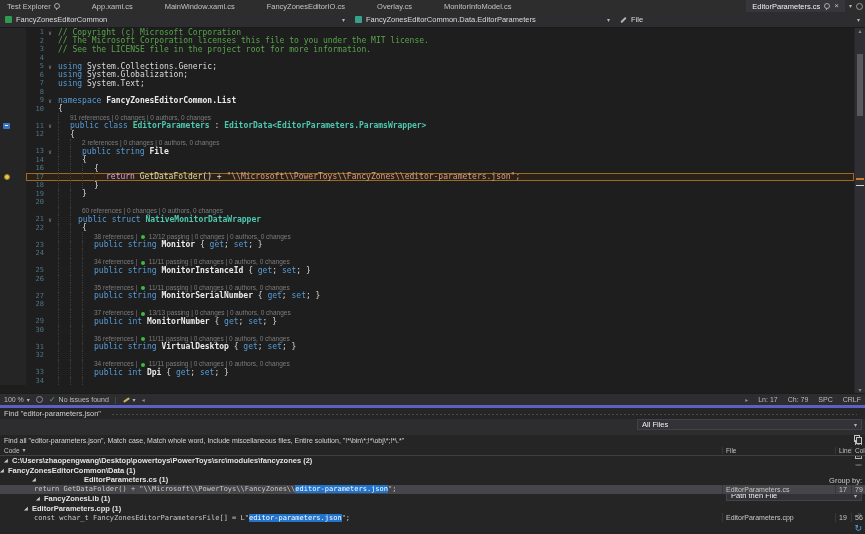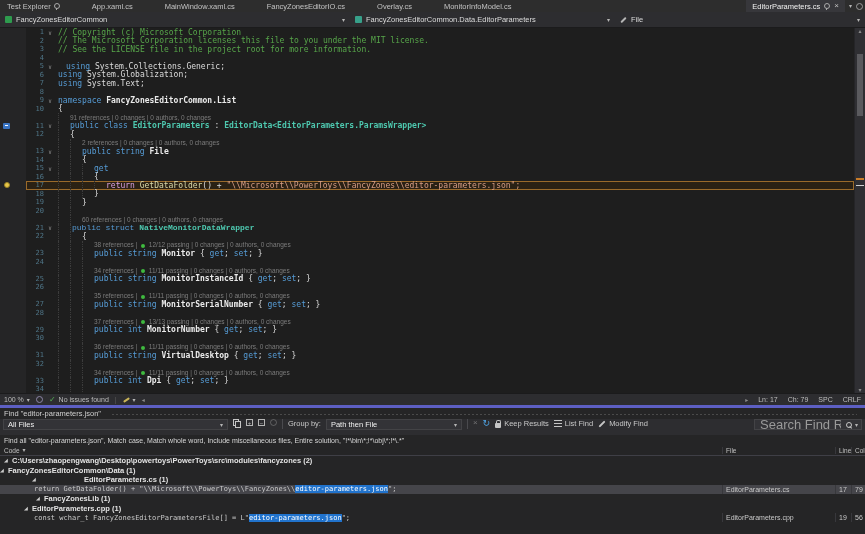--- a/index.html
+++ b/index.html
@@ -69,21 +69,21 @@
   .es-right{margin-left:auto;display:flex;align-items:center;gap:10px;}
   .arrowglyph{color:#8a8a8a;font-size:6px;line-height:1;}
 
   
   .splitter{height:3px;background:var(--accent,#5d5fc3);}
 
   
   .fpanel{height:128px;background:#252526;display:flex;flex-direction:column;}
   .ftitle{height:11px;display:flex;align-items:center;font-size:7.5px;color:#d0d0d0;padding:0 4px;gap:6px;background:#252526;}
   .dragdots{flex:1;height:4px;margin:0 4px;background-image:radial-gradient(circle,#4a4a4a 0.8px,transparent 0.9px);background-size:4px 3px;background-position:0 1px;}
-  .ftoolbar{height:16px;background:#2d2d30;display:flex;align-items:flex-start;gap:5px;padding:0 3px;font-size:7.5px;color:#c8c8c8;}
+  .ftoolbar{height:16px;background:#2d2d30;display:flex;align-items:flex-end;gap:5px;padding:0 3px;font-size:7.5px;color:#c8c8c8;flex-direction:column;}
   .combo{background:#333337;border:1px solid #434346;height:11px;display:flex;align-items:center;gap:4px;padding:0 4px;box-sizing:border-box;color:#f1f1f1;}
   .combo-scope{width:225px;justify-content:space-between;}
   .combo-group{width:136px;justify-content:space-between;}
   .tbtn{display:flex;align-items:center;gap:3px;}
   .copy-icon{position:relative;width:8px;height:8px;}
   .copy-icon::before{content:'';position:absolute;left:0;top:0;width:4px;height:5px;border:1px solid #c5c5c5;}
   .copy-icon::after{content:'';position:absolute;left:2px;top:2px;width:4px;height:5px;border:1px solid #c5c5c5;background:#2d2d30;}
   .boxpm{width:7px;height:7px;border:1px solid #b5b5b5;font-size:6px;line-height:6px;text-align:center;color:#b5b5b5;box-sizing:border-box;}
   .dim{opacity:.45;}
   .vbar{width:1px;height:10px;background:#4a4a4e;}
@@ -172,40 +172,39 @@
       <span class="chev">▾</span>
     </div>
   </div>
 
   <div class="editor">
     <div class="code-area">
         <div class="crow"><div class="glyph"></div><div class="rest"><div class="lnum">1</div><div class="fold">∨</div><div class="ctext"><span class="csegs" style="margin-left: 2px;"><span class="sg-c">// Copyright (c) Microsoft Corporation</span></span></div></div></div>
         <div class="crow"><div class="glyph"></div><div class="rest"><div class="lnum">2</div><div class="fold"></div><div class="ctext"><span class="csegs" style="margin-left: 2px;"><span class="sg-c">// The Microsoft Corporation licenses this file to you under the MIT license.</span></span></div></div></div>
         <div class="crow"><div class="glyph"></div><div class="rest"><div class="lnum">3</div><div class="fold"></div><div class="ctext"><span class="csegs" style="margin-left: 2px;"><span class="sg-c">// See the LICENSE file in the project root for more information.</span></span></div></div></div>
         <div class="crow"><div class="glyph"></div><div class="rest"><div class="lnum">4</div><div class="fold"></div><div class="ctext"><span class="csegs" style="margin-left: 2px;"></span></div></div></div>
-        <div class="crow"><div class="glyph"></div><div class="rest"><div class="lnum">5</div><div class="fold">∨</div><div class="ctext"><span class="csegs" style="margin-left: 10px;"><span class="sg-k">using </span><span class="sg-p">System.Collections.Generic;</span></span></div></div></div>
+        <div class="crow"><div class="glyph"></div><div class="rest"><div class="lnum">5</div><div class="fold">∨</div><div class="ctext"><span class="csegs" style="margin-left: 2px;"><span class="sg-k">using </span><span class="sg-p">System.Collections.Generic;</span></span></div></div></div>
         <div class="crow"><div class="glyph"></div><div class="rest"><div class="lnum">6</div><div class="fold"></div><div class="ctext"><span class="csegs" style="margin-left: 2px;"><span class="sg-k">using </span><span class="sg-p">System.Globalization;</span></span></div></div></div>
         <div class="crow"><div class="glyph"></div><div class="rest"><div class="lnum">7</div><div class="fold"></div><div class="ctext"><span class="csegs" style="margin-left: 2px;"><span class="sg-k">using </span><span class="sg-p">System.Text;</span></span></div></div></div>
         <div class="crow"><div class="glyph"></div><div class="rest"><div class="lnum">8</div><div class="fold"></div><div class="ctext"><span class="csegs" style="margin-left: 2px;"></span></div></div></div>
         <div class="crow"><div class="glyph"></div><div class="rest"><div class="lnum">9</div><div class="fold">∨</div><div class="ctext"><span class="csegs" style="margin-left: 2px;"><span class="sg-k">namespace </span><span class="sg-pb">FancyZonesEditorCommon.List</span></span></div></div></div>
         <div class="crow"><div class="glyph"></div><div class="rest"><div class="lnum">10</div><div class="fold"></div><div class="ctext"><span class="csegs" style="margin-left: 2px;"><span class="sg-p">{</span></span></div></div></div>
         <div class="crow lensrow"><div class="glyph"></div><div class="rest"><div class="lnum"></div><div class="fold"></div><div class="ctext"><span class="guide" style="left: 2px;"></span><span class="lens" style="margin-left: 14px;">91 references | 0 changes | 0 authors, 0 changes</span></div></div></div>
         <div class="crow"><div class="glyph"><span class="gicon-ref"></span></div><div class="rest"><div class="lnum">11</div><div class="fold">∨</div><div class="ctext"><span class="guide" style="left: 2px;"></span><span class="csegs" style="margin-left: 14px;"><span class="sg-k">public class </span><span class="sg-t">EditorParameters</span><span class="sg-p"> : </span><span class="sg-t">EditorData&lt;EditorParameters.ParamsWrapper&gt;</span></span></div></div></div>
         <div class="crow"><div class="glyph"></div><div class="rest"><div class="lnum">12</div><div class="fold"></div><div class="ctext"><span class="guide" style="left: 2px;"></span><span class="csegs" style="margin-left: 14px;"><span class="sg-p">{</span></span></div></div></div>
         <div class="crow lensrow"><div class="glyph"></div><div class="rest"><div class="lnum"></div><div class="fold"></div><div class="ctext"><span class="guide" style="left: 2px;"></span><span class="guide" style="left: 14px;"></span><span class="lens" style="margin-left: 26px;">2 references | 0 changes | 0 authors, 0 changes</span></div></div></div>
         <div class="crow"><div class="glyph"></div><div class="rest"><div class="lnum">13</div><div class="fold">∨</div><div class="ctext"><span class="guide" style="left: 2px;"></span><span class="guide" style="left: 14px;"></span><span class="csegs" style="margin-left: 26px;"><span class="sg-k">public string </span><span class="sg-pb">File</span></span></div></div></div>
         <div class="crow"><div class="glyph"></div><div class="rest"><div class="lnum">14</div><div class="fold"></div><div class="ctext"><span class="guide" style="left: 2px;"></span><span class="guide" style="left: 14px;"></span><span class="csegs" style="margin-left: 26px;"><span class="sg-p">{</span></span></div></div></div>
-        <div class="crow"><div class="glyph"></div><div class="rest"><div class="lnum">15</div><div class="fold">∨</div><div class="ctext"><span class="guide" style="left: 2px;"></span><span class="guide" style="left: 14px;"></span><span class="guide" style="left: 26px;"></span><span class="csegs" style="margin-left: 38px;"><span class="sg-k">get</span></span></div></div></div>
         <div class="crow"><div class="glyph"></div><div class="rest"><div class="lnum">16</div><div class="fold"></div><div class="ctext"><span class="guide" style="left: 2px;"></span><span class="guide" style="left: 14px;"></span><span class="guide" style="left: 26px;"></span><span class="csegs" style="margin-left: 38px;"><span class="sg-p">{</span></span></div></div></div>
         <div class="crow hl"><div class="glyph"><span class="gicon-bulb"></span></div><div class="rest"><div class="lnum">17</div><div class="fold"></div><div class="ctext"><span class="guide" style="left: 2px;"></span><span class="guide" style="left: 14px;"></span><span class="guide" style="left: 26px;"></span><span class="guide" style="left: 38px;"></span><span class="csegs" style="margin-left: 50px;"><span class="sg-ctl">return </span><span class="sg-m">GetDataFolder</span><span class="sg-p">() + </span><span class="sg-s">"\\Microsoft\\PowerToys\\FancyZones\\editor-parameters.json";</span></span></div></div></div>
         <div class="crow"><div class="glyph"></div><div class="rest"><div class="lnum">18</div><div class="fold"></div><div class="ctext"><span class="guide" style="left: 2px;"></span><span class="guide" style="left: 14px;"></span><span class="guide" style="left: 26px;"></span><span class="csegs" style="margin-left: 38px;"><span class="sg-p">}</span></span></div></div></div>
         <div class="crow"><div class="glyph"></div><div class="rest"><div class="lnum">19</div><div class="fold"></div><div class="ctext"><span class="guide" style="left: 2px;"></span><span class="guide" style="left: 14px;"></span><span class="csegs" style="margin-left: 26px;"><span class="sg-p">}</span></span></div></div></div>
         <div class="crow"><div class="glyph"></div><div class="rest"><div class="lnum">20</div><div class="fold"></div><div class="ctext"><span class="guide" style="left: 2px;"></span><span class="guide" style="left: 14px;"></span><span class="csegs" style="margin-left: 26px;"></span></div></div></div>
         <div class="crow lensrow"><div class="glyph"></div><div class="rest"><div class="lnum"></div><div class="fold"></div><div class="ctext"><span class="guide" style="left: 2px;"></span><span class="guide" style="left: 14px;"></span><span class="lens" style="margin-left: 26px;">60 references | 0 changes | 0 authors, 0 changes</span></div></div></div>
-        <div class="crow"><div class="glyph"></div><div class="rest"><div class="lnum">21</div><div class="fold">∨</div><div class="ctext"><span class="guide" style="left: 2px;"></span><span class="guide" style="left: 14px;"></span><span class="csegs" style="margin-left: 16px; font-family: Liberation Mono, monospace;"><span class="sg-k">public struct </span><span class="sg-t">NativeMonitorDataWrapper</span></span></div></div></div>
+        <div class="crow"><div class="glyph"></div><div class="rest"><div class="lnum">21</div><div class="fold">∨</div><div class="ctext"><span class="guide" style="left: 2px;"></span><span class="guide" style="left: 14px;"></span><span class="csegs" style="margin-left: 22px;"><span class="sg-k">public struct </span><span class="sg-t">NativeMonitorDataWrapper</span></span></div></div></div>
         <div class="crow"><div class="glyph"></div><div class="rest"><div class="lnum">22</div><div class="fold"></div><div class="ctext"><span class="guide" style="left: 2px;"></span><span class="guide" style="left: 14px;"></span><span class="csegs" style="margin-left: 26px;"><span class="sg-p">{</span></span></div></div></div>
         <div class="crow lensrow"><div class="glyph"></div><div class="rest"><div class="lnum"></div><div class="fold"></div><div class="ctext"><span class="guide" style="left: 2px;"></span><span class="guide" style="left: 14px;"></span><span class="guide" style="left: 26px;"></span><span class="lens" style="margin-left: 38px;">38 references | <span class="testdot"></span> 12/12 passing | 0 changes | 0 authors, 0 changes</span></div></div></div>
         <div class="crow"><div class="glyph"></div><div class="rest"><div class="lnum">23</div><div class="fold"></div><div class="ctext"><span class="guide" style="left: 2px;"></span><span class="guide" style="left: 14px;"></span><span class="guide" style="left: 26px;"></span><span class="csegs" style="margin-left: 38px;"><span class="sg-k">public string </span><span class="sg-pb">Monitor</span><span class="sg-p"> { </span><span class="sg-k">get</span><span class="sg-p">; </span><span class="sg-k">set</span><span class="sg-p">; }</span></span></div></div></div>
         <div class="crow"><div class="glyph"></div><div class="rest"><div class="lnum">24</div><div class="fold"></div><div class="ctext"><span class="guide" style="left: 2px;"></span><span class="guide" style="left: 14px;"></span><span class="guide" style="left: 26px;"></span><span class="csegs" style="margin-left: 38px;"></span></div></div></div>
         <div class="crow lensrow"><div class="glyph"></div><div class="rest"><div class="lnum"></div><div class="fold"></div><div class="ctext"><span class="guide" style="left: 2px;"></span><span class="guide" style="left: 14px;"></span><span class="guide" style="left: 26px;"></span><span class="lens" style="margin-left: 38px;">34 references | <span class="testdot"></span> 11/11 passing | 0 changes | 0 authors, 0 changes</span></div></div></div>
         <div class="crow"><div class="glyph"></div><div class="rest"><div class="lnum">25</div><div class="fold"></div><div class="ctext"><span class="guide" style="left: 2px;"></span><span class="guide" style="left: 14px;"></span><span class="guide" style="left: 26px;"></span><span class="csegs" style="margin-left: 38px;"><span class="sg-k">public string </span><span class="sg-pb">MonitorInstanceId</span><span class="sg-p"> { </span><span class="sg-k">get</span><span class="sg-p">; </span><span class="sg-k">set</span><span class="sg-p">; }</span></span></div></div></div>
         <div class="crow"><div class="glyph"></div><div class="rest"><div class="lnum">26</div><div class="fold"></div><div class="ctext"><span class="guide" style="left: 2px;"></span><span class="guide" style="left: 14px;"></span><span class="guide" style="left: 26px;"></span><span class="csegs" style="margin-left: 38px;"></span></div></div></div>
         <div class="crow lensrow"><div class="glyph"></div><div class="rest"><div class="lnum"></div><div class="fold"></div><div class="ctext"><span class="guide" style="left: 2px;"></span><span class="guide" style="left: 14px;"></span><span class="guide" style="left: 26px;"></span><span class="lens" style="margin-left: 38px;">35 references | <span class="testdot"></span> 11/11 passing | 0 changes | 0 authors, 0 changes</span></div></div></div>
         <div class="crow"><div class="glyph"></div><div class="rest"><div class="lnum">27</div><div class="fold"></div><div class="ctext"><span class="guide" style="left: 2px;"></span><span class="guide" style="left: 14px;"></span><span class="guide" style="left: 26px;"></span><span class="csegs" style="margin-left: 38px;"><span class="sg-k">public string </span><span class="sg-pb">MonitorSerialNumber</span><span class="sg-p"> { </span><span class="sg-k">get</span><span class="sg-p">; </span><span class="sg-k">set</span><span class="sg-p">; }</span></span></div></div></div>
         <div class="crow"><div class="glyph"></div><div class="rest"><div class="lnum">28</div><div class="fold"></div><div class="ctext"><span class="guide" style="left: 2px;"></span><span class="guide" style="left: 14px;"></span><span class="guide" style="left: 26px;"></span><span class="csegs" style="margin-left: 38px;"></span></div></div></div>

